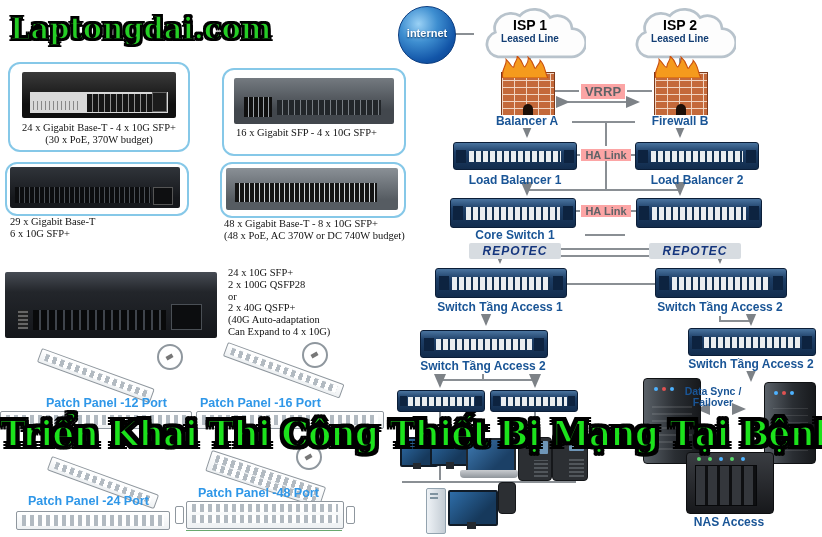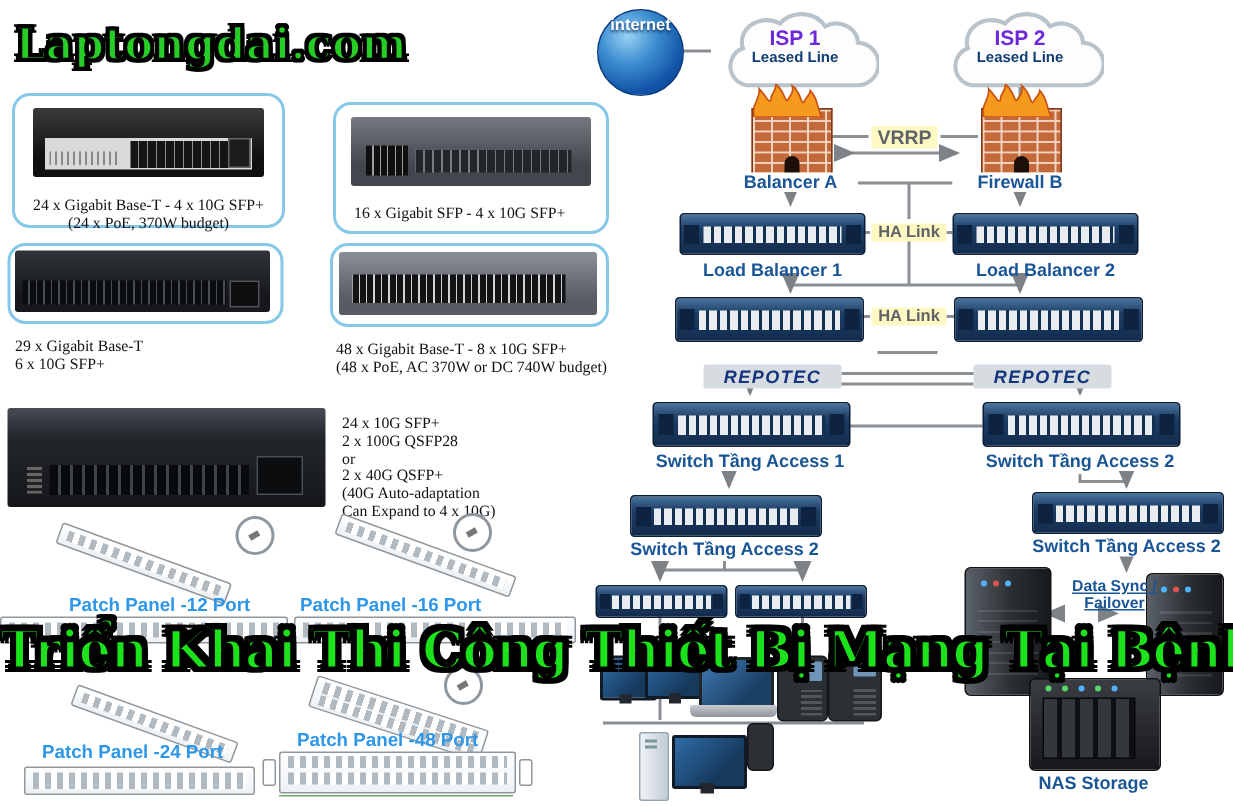--- a/index.html
+++ b/index.html
@@ -11,21 +11,21 @@
     color:#25cd25;-webkit-text-stroke:1.6px #000;
     text-shadow:2px 2px 0 #000,-2px 2px 0 #000,2px -2px 0 #000,-2px -2px 0 #000,0 2px 0 #000,0 -2px 0 #000;
     white-space:nowrap;z-index:40;}
   .headline{left:0;top:413px;width:822px;text-align:center;font-family:"DejaVu Serif",serif;font-weight:bold;
     font-size:35px;letter-spacing:-1px;color:#1ce21c;-webkit-text-stroke:2px #000;
     text-shadow:3px 3px 0 #000,-3px 3px 0 #000,3px -3px 0 #000,-3px -3px 0 #000,0 3px 0 #000,0 -3px 0 #000,3px 0 0 #000,-3px 0 0 #000;
     white-space:nowrap;z-index:50;}
 
   
   .pbox{border:2px solid #86c8e8;border-radius:12px;background:#fff;}
-  .cap{font-family:"Liberation Serif",serif;font-size:10.5px;color:#111;line-height:12px;margin-top:10px;}
+  .cap{font-family:"Liberation Serif",serif;font-size:10.5px;color:#111;line-height:12px;}
   .cap.center{text-align:center;}
   .photo .body{position:absolute;inset:0;border-radius:2px;}
   .strip{position:absolute;}
 
   
   .sw1-body{background:linear-gradient(180deg,#3a3a3a,#101010 70%);}
   .sw1-face{left:5%;right:5%;bottom:10%;height:46%;background:#d9d9d9;}
   .sw1-ticks{left:7%;width:30%;bottom:18%;height:18%;background:repeating-linear-gradient(90deg,#888 0 1px,transparent 1px 4px);}
   .sw1-ports{left:42%;right:15%;bottom:13%;height:40%;background:repeating-linear-gradient(90deg,#151515 0 5px,#8e8e8e 5px 6px);}
   .sw1-sfp{right:6%;width:8%;bottom:13%;height:40%;background:#1c1c1c;border:1px solid #666;}
@@ -49,30 +49,30 @@
   .pp-ports.row2{top:13px;height:8px;bottom:auto;}
   .pp-label{color:#2f97e8;font-weight:bold;font-size:12.5px;white-space:nowrap;z-index:5;}
   .pp-circle{width:22px;height:22px;border:2px solid #8f979e;border-radius:50%;background:#fff;z-index:2;}
   .pp-circle::after{content:"";position:absolute;left:7px;top:9px;width:7px;height:4px;background:#777;transform:rotate(-30deg);}
   .pp-bracket{width:7px;height:16px;border:1px solid #8f979e;border-radius:2px;background:#fff;}
   .pp-green{height:0;border-top:1px solid #69a96f;}
 
   
   #diagram{left:390px;top:0;width:432px;height:537px;}
   .lbl-blue{color:#1a5596;font-weight:bold;font-size:12px;text-align:center;line-height:13px;z-index:6;}
-  .lbl-gray{color:#5f6367;font-weight:bold;font-size:12px;text-align:center;z-index:6;background:#fef9c3;}
+  .lbl-gray{color:#5f6367;font-weight:bold;font-size:12px;text-align:center;z-index:6;background:#fca5a5;}
   .whitebg{background:#fff;}
   .badge{background:#d7dce1;color:#14357d;font-style:italic;font-weight:bold;font-size:12px;letter-spacing:1px;
     text-align:center;line-height:16px;border-radius:2px;z-index:6;font-family:"Liberation Sans",sans-serif;}
   .globe{border-radius:50%;background:radial-gradient(circle at 35% 30%,#9ad1f5 0%,#3e8ed0 35%,#1255a8 70%,#0a3c80 100%);
     border:1px solid #0a3c80;z-index:4;}
-  .globe span{position:absolute;left:0;right:0;top:4px;text-align:center;color:#fff;font-weight:bold;font-size:11px;
+  .globe span{position:absolute;left:0;right:0;top:20px;text-align:center;color:#fff;font-weight:bold;font-size:11px;
     text-shadow:0 1px 2px #06305f;}
   .cloud-txt{z-index:5;text-align:center;}
-  .cloud-txt .n{font-size:14px;font-weight:bold;color:#6d28d9;line-height:15px;text-align:center;}
+  .cloud-txt .n{font-size:14px;font-weight:bold;color:#000000;line-height:15px;text-align:center;}
   .cloud-txt .s{font-size:10px;font-weight:bold;color:#123d73;}
   .dsw{background:linear-gradient(180deg,#4a749f 0%,#1d3e66 35%,#122c4d);border-radius:3px;border:1px solid #0b1e38;z-index:4;}
   .dsw .ports{position:absolute;left:12%;right:12%;top:30%;height:44%;background:repeating-linear-gradient(90deg,#e9edf0 0 5px,#13304f 5px 7px);}
   .dsw .cap-l{position:absolute;left:2%;width:8%;top:25%;height:50%;background:#0d2340;}
   .dsw .cap-r{position:absolute;right:2%;width:8%;top:25%;height:50%;background:#0d2340;}
   .brick{background-color:#c4693a;background-image:linear-gradient(rgba(243,217,198,.95) 1.5px,transparent 1.5px),
     linear-gradient(90deg,rgba(243,217,198,.95) 1.5px,transparent 1.5px);background-size:100% 7px,12px 100%;
     border:1px solid #7e3a1a;z-index:4;}
   .brick .door{position:absolute;left:50%;bottom:0;width:10px;height:13px;margin-left:-5px;background:#1c0f08;
     border-radius:5px 5px 0 0;}
@@ -106,21 +106,21 @@
 
 <div class="abs pbox" style="left:8px;top:62px;width:178px;height:86px;">
   <div class="abs photo" style="left:12px;top:8px;width:154px;height:46px;">
     <div class="body sw1-body"></div>
       <div class="strip sw1-face"></div>
       <div class="strip sw1-ticks"></div>
     <div class="strip sw1-ports"></div>
       <div class="strip sw1-sfp"></div>
   </div>
   <div class="abs cap center" style="left:0;top:58px;width:100%;">24 x Gigabit Base-T - 4 x 10G SFP+</div>
-  <div class="abs cap center" style="left:0;top:70px;width:100%;">(24 x PoE, 370W budget)</div>
+  <div class="abs cap center" style="left:0;top:70px;width:100%;">(30 x PoE, 370W budget)</div>
 </div>
 
 <div class="abs pbox" style="left:222px;top:68px;width:180px;height:84px;">
   <div class="abs photo" style="left:10px;top:8px;width:160px;height:46px;">
     <div class="body sw2-body"></div>
       <div class="strip sw2-tx"></div>
       <div class="strip sw2-sfp"></div>
   </div>
   <div class="abs cap" style="left:12px;top:57px;width:164px;">16 x Gigabit SFP - 4 x 10G SFP+</div>
 </div>
@@ -300,20 +300,21 @@
       <div class="cap-l"></div>
       <div class="ports"></div>
       <div class="cap-r"></div>
     </div>
   <div class="abs dsw" style="left:246px;top:198px;width:124px;height:28px;">
       <div class="cap-l"></div>
       <div class="ports"></div>
       <div class="cap-r"></div>
     </div>
   <div class="abs lbl-gray" style="left:191px;top:205px;width:50px;font-size:11px;">HA Link</div>
+  <div class="abs lbl-blue whitebg" style="left:55px;top:229px;width:140px;">Core Switch 1</div>
   <div class="abs badge" style="left:79px;top:243px;width:92px;height:16px;">REPOTEC</div>
   <div class="abs badge" style="left:259px;top:243px;width:92px;height:16px;">REPOTEC</div>
 
   <div class="abs dsw" style="left:45px;top:268px;width:130px;height:28px;">
       <div class="cap-l"></div>
       <div class="ports"></div>
       <div class="cap-r"></div>
     </div>
   <div class="abs dsw" style="left:265px;top:268px;width:130px;height:28px;">
       <div class="cap-l"></div>
@@ -348,31 +349,31 @@
     </div>
 
   <div class="abs tower" style="left:253px;top:378px;width:56px;height:84px;">
       <div class="leds"></div>
       <div class="vents"></div>
     </div>
   <div class="abs tower" style="left:374px;top:382px;width:50px;height:80px;">
       <div class="leds"></div>
       <div class="vents"></div>
     </div>
-  <div class="abs lbl-blue" style="left:320px;top:386px;width:66px;font-size:10.5px;line-height:11px;text-decoration:underline;">
+  <div class="abs lbl-blue" style="left:290px;top:386px;width:66px;font-size:10.5px;line-height:11px;">
     <div>Data Sync /</div>
     <div>Failover</div>
   </div>
   <div class="abs lbl-blue" style="left:382px;top:434px;width:50px;font-size:10px;z-index:7;">Server 2</div>
 
   <div class="abs nas" style="left:296px;top:452px;width:86px;height:60px;">
       <div class="leds"></div>
       <div class="bays"></div>
     </div>
-  <div class="abs lbl-blue" style="left:296px;top:516px;width:86px;">NAS Storage</div>
+  <div class="abs lbl-blue" style="left:296px;top:516px;width:86px;">NAS Access</div>
 
   <div class="abs monitor" style="left:10px;top:437px;width:34px;height:26px;"></div>
   <div class="abs stand" style="left:23px;top:463px;width:8px;height:6px;"></div>
   <div class="abs monitor" style="left:40px;top:432px;width:40px;height:30px;"></div>
   <div class="abs stand" style="left:56px;top:462px;width:8px;height:7px;"></div>
   <div class="abs laptop-scr" style="left:76px;top:438px;width:46px;height:32px;"></div>
   <div class="abs laptop-base" style="left:70px;top:470px;width:58px;height:8px;"></div>
   <div class="abs phone" style="left:128px;top:437px;width:32px;height:42px;">
       <div class="scr"></div>
       <div class="keys"></div>

